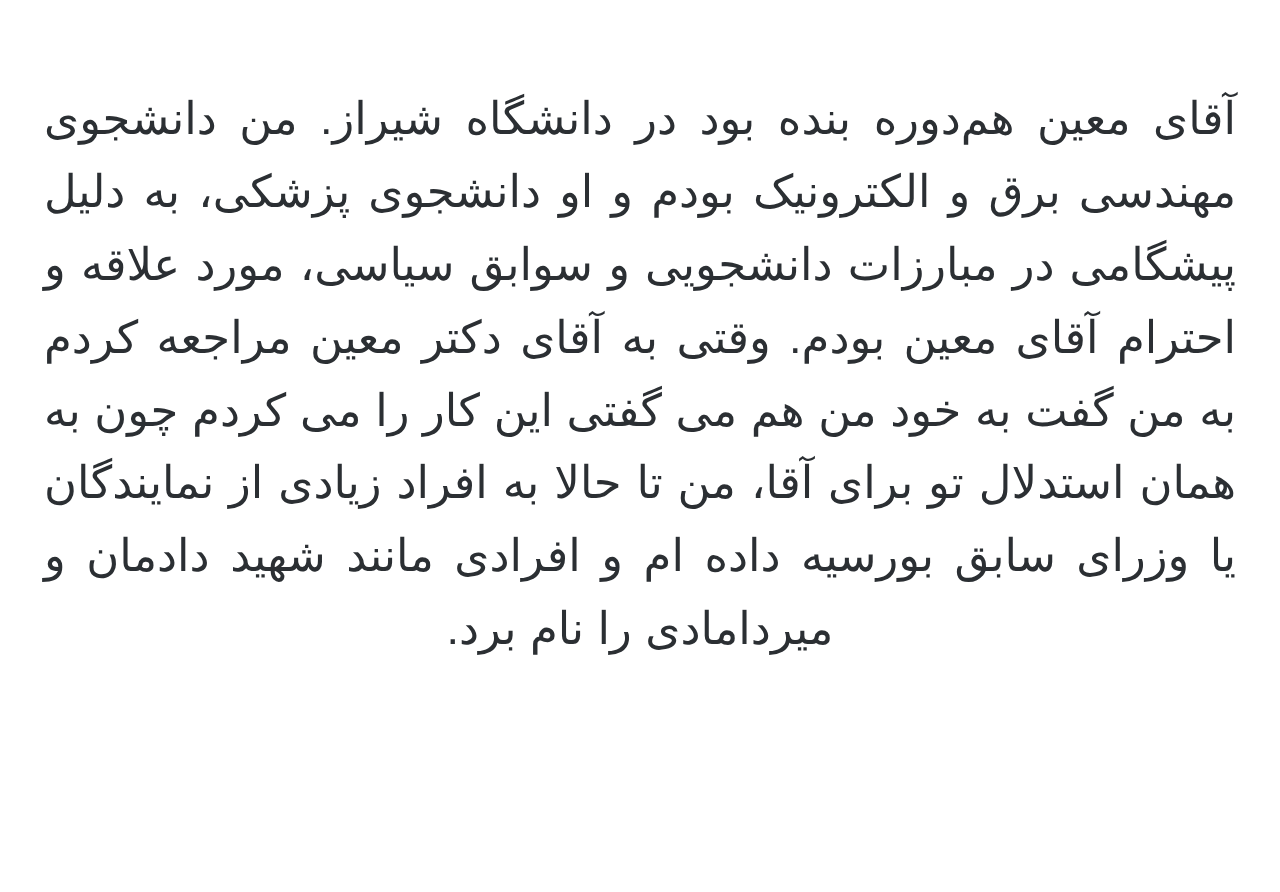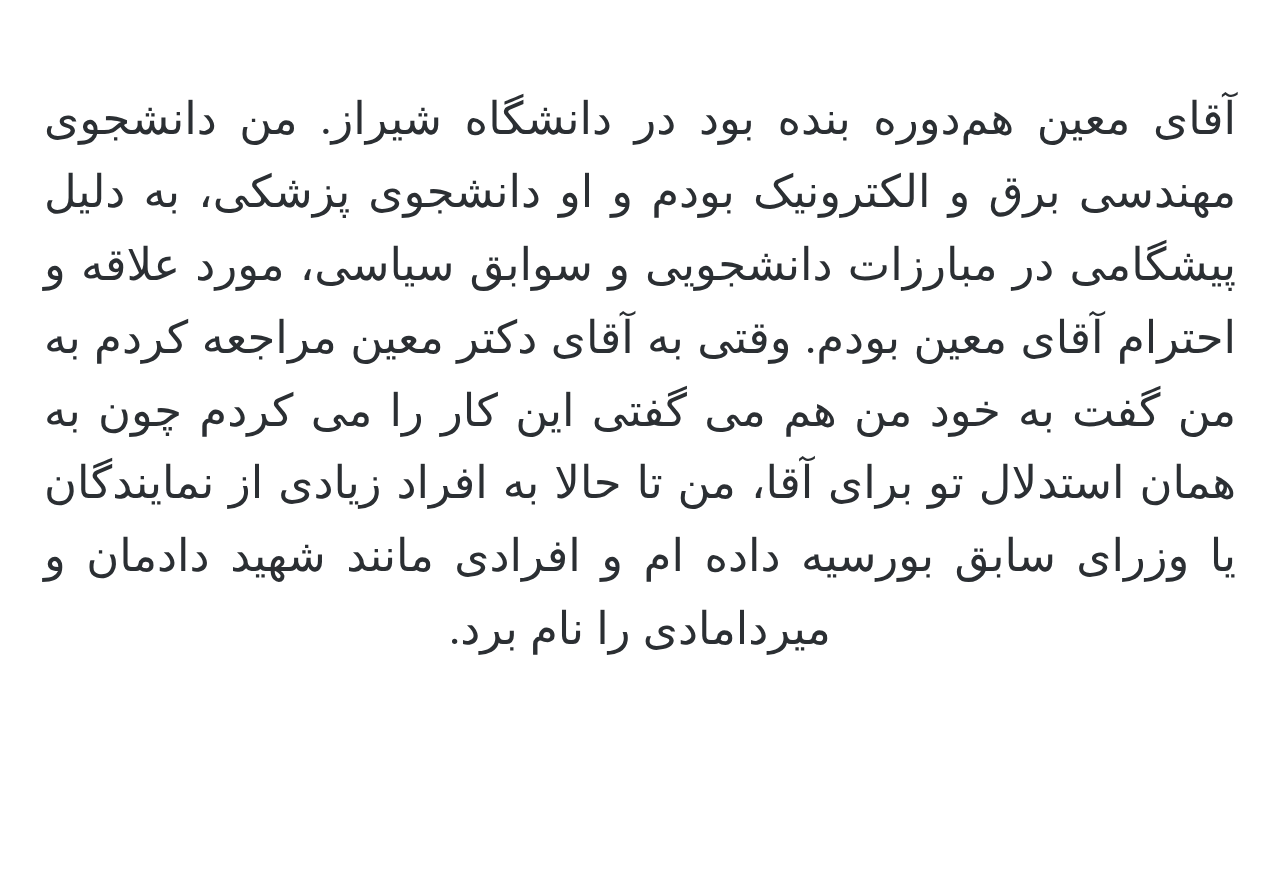--- a/index.html
+++ b/index.html
@@ -16,21 +16,21 @@
     box-sizing: border-box;
   }
   .text-block {
     position: absolute;
     top: 38px;
     right: 44px;
     left: 44px;
     direction: rtl;
     text-align: justify;
     text-align-last: center;
-    font-family: Liberation Serif, serif;
+    font-family: Liberation Sans, sans-serif;
     font-size: 45px;
     line-height: 1.62;
     color: #2b2f33;
     font-weight: 400;
     letter-spacing: 0px;
     word-spacing: 1px;
   }
 </style>
 </head>
 <body>

